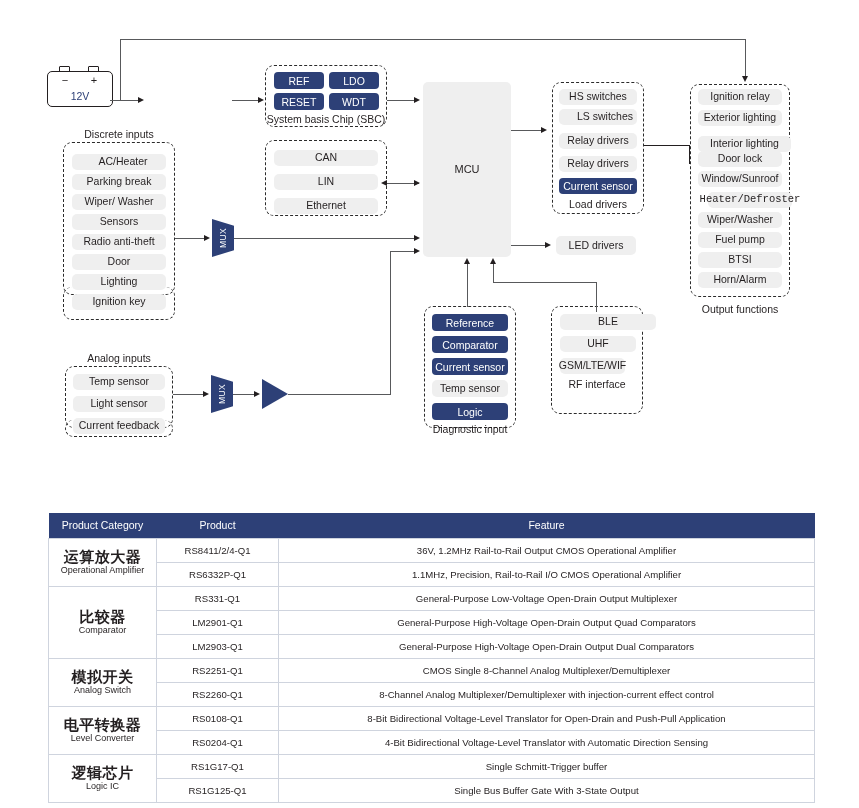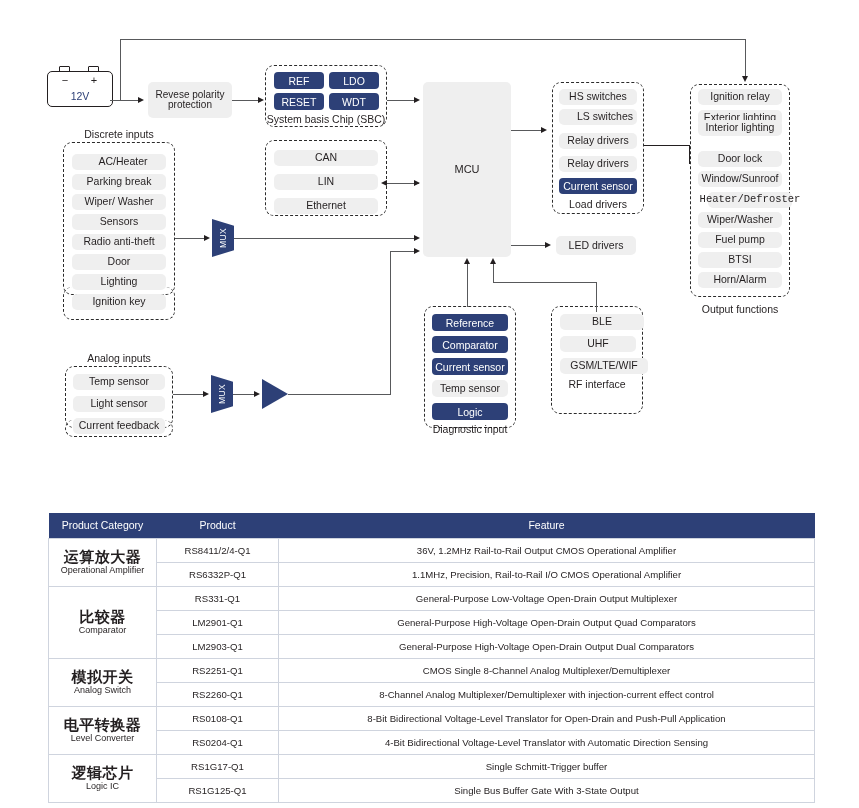--- a/index.html
+++ b/index.html
@@ -167,22 +167,20 @@
     <div class="batt-term abs" style="left:44px; top:0px; width:11px; height:6px;"></div>
     <div class="batt-body abs" style="left:3px; top:5px; width:66px; height:36px;"></div>
     <div class="batt-sign abs" style="left:13px; top:8px; width:16px;">−</div>
     <div class="batt-sign abs" style="left:42px; top:8px; width:16px;">+</div>
     <div class="batt-v abs" style="left:3px; top:24px; width:66px;">12V</div>
   </div>
 
   <div class="wire wire-h abs" style="left:110px; top:100px; width:30px;"></div>
   <div class="arrow-r" style="left:138px; top:96.7px;"></div>
 
-  <div class="gbox abs" style="left:148px; top:82px; width:84px; height:36px; white-space:pre-line; font-size:10px;">Revese polarity
-protection</div>
 
   <div class="wire wire-h abs" style="left:232px; top:100px; width:28px;"></div>
   <div class="arrow-r" style="left:258px; top:96.7px;"></div>
 
   <div class="dash abs" style="left:265px; top:65px; width:122px; height:62px;"></div>
   <div class="bbox abs" style="left:274px; top:72px; width:50px; height:17px;">REF</div>
   <div class="bbox abs" style="left:329px; top:72px; width:50px; height:17px;">LDO</div>
   <div class="bbox abs" style="left:274px; top:93px; width:50px; height:17px;">RESET</div>
   <div class="bbox abs" style="left:329px; top:93px; width:50px; height:17px;">WDT</div>
   <div class="innerlabel abs" style="left:265px; top:113px; width:122px;">System basis Chip (SBC)</div>
@@ -264,34 +262,34 @@
   <div class="bbox abs" style="left:432px; top:336px; width:76px; height:17px;">Comparator</div>
   <div class="bbox abs" style="left:432px; top:358px; width:76px; height:17px;">Current sensor</div>
   <div class="gbox abs" style="left:432px; top:380px; width:76px; height:17px;">Temp sensor</div>
   <div class="bbox abs" style="left:432px; top:403px; width:76px; height:17px;">Logic</div>
   <div class="innerlabel abs" style="left:424px; top:423px; width:92px;">Diagnostic input</div>
 
   <div class="wire wire-v abs" style="left:467px; top:264px; height:43px;"></div>
   <div class="arrow-u" style="left:463.5px; top:258px;"></div>
 
   <div class="dash abs" style="left:551px; top:306px; width:92px; height:108px;"></div>
-  <div class="gbox abs" style="left:560px; top:314px; width:84px; height:16px;">BLE</div>
+  <div class="gbox abs" style="left:560px; top:314px; width:96px; height:16px;">BLE</div>
   <div class="gbox abs" style="left:560px; top:336px; width:76px; height:16px;">UHF</div>
-  <div class="gbox abs" style="left:560px; top:358px; width:88px; height:16px;">GSM/LTE/WIF</div>
+  <div class="gbox abs" style="left:560px; top:358px; width:65px; height:16px;">GSM/LTE/WIF</div>
   <div class="innerlabel abs" style="left:551px; top:378px; width:92px;">RF interface</div>
 
   <div class="wire wire-v abs" style="left:596px; top:282px; height:30px;"></div>
   <div class="wire wire-h abs" style="left:493px; top:282px; width:104px;"></div>
   <div class="wire wire-v abs" style="left:493px; top:264px; height:19px;"></div>
   <div class="arrow-u" style="left:489.5px; top:258px;"></div>
 
   <div class="dash abs" style="left:690px; top:84px; width:100px; height:213px;"></div>
   <div class="gbox abs" style="left:698px; top:89px;  width:84px; height:16px;">Ignition relay</div>
   <div class="gbox abs" style="left:698px; top:110px; width:84px; height:16px;">Exterior lighting</div>
-  <div class="gbox abs" style="left:698px; top:120px; width:84px; height:16px;">Interior lighting</div>
+  <div class="gbox abs" style="left:698px; top:136px; width:93px; height:16px;">Interior lighting</div>
   <div class="gbox abs" style="left:698px; top:151px; width:84px; height:16px;">Door lock</div>
   <div class="gbox abs" style="left:698px; top:171px; width:84px; height:16px;">Window/Sunroof</div>
   <div class="gbox abs" style="left:708px; top:192px; width:84px; height:16px;font-family:Liberation Mono, monospace;">Heater/Defroster</div>
   <div class="gbox abs" style="left:698px; top:212px; width:84px; height:16px;">Wiper/Washer</div>
   <div class="gbox abs" style="left:698px; top:232px; width:84px; height:16px;">Fuel pump</div>
   <div class="gbox abs" style="left:698px; top:252px; width:84px; height:16px;">BTSI</div>
   <div class="gbox abs" style="left:698px; top:272px; width:84px; height:16px;">Horn/Alarm</div>
   <div class="grouplabel abs" style="left:690px; top:303px; width:100px;">Output functions</div>
 
 </div>

